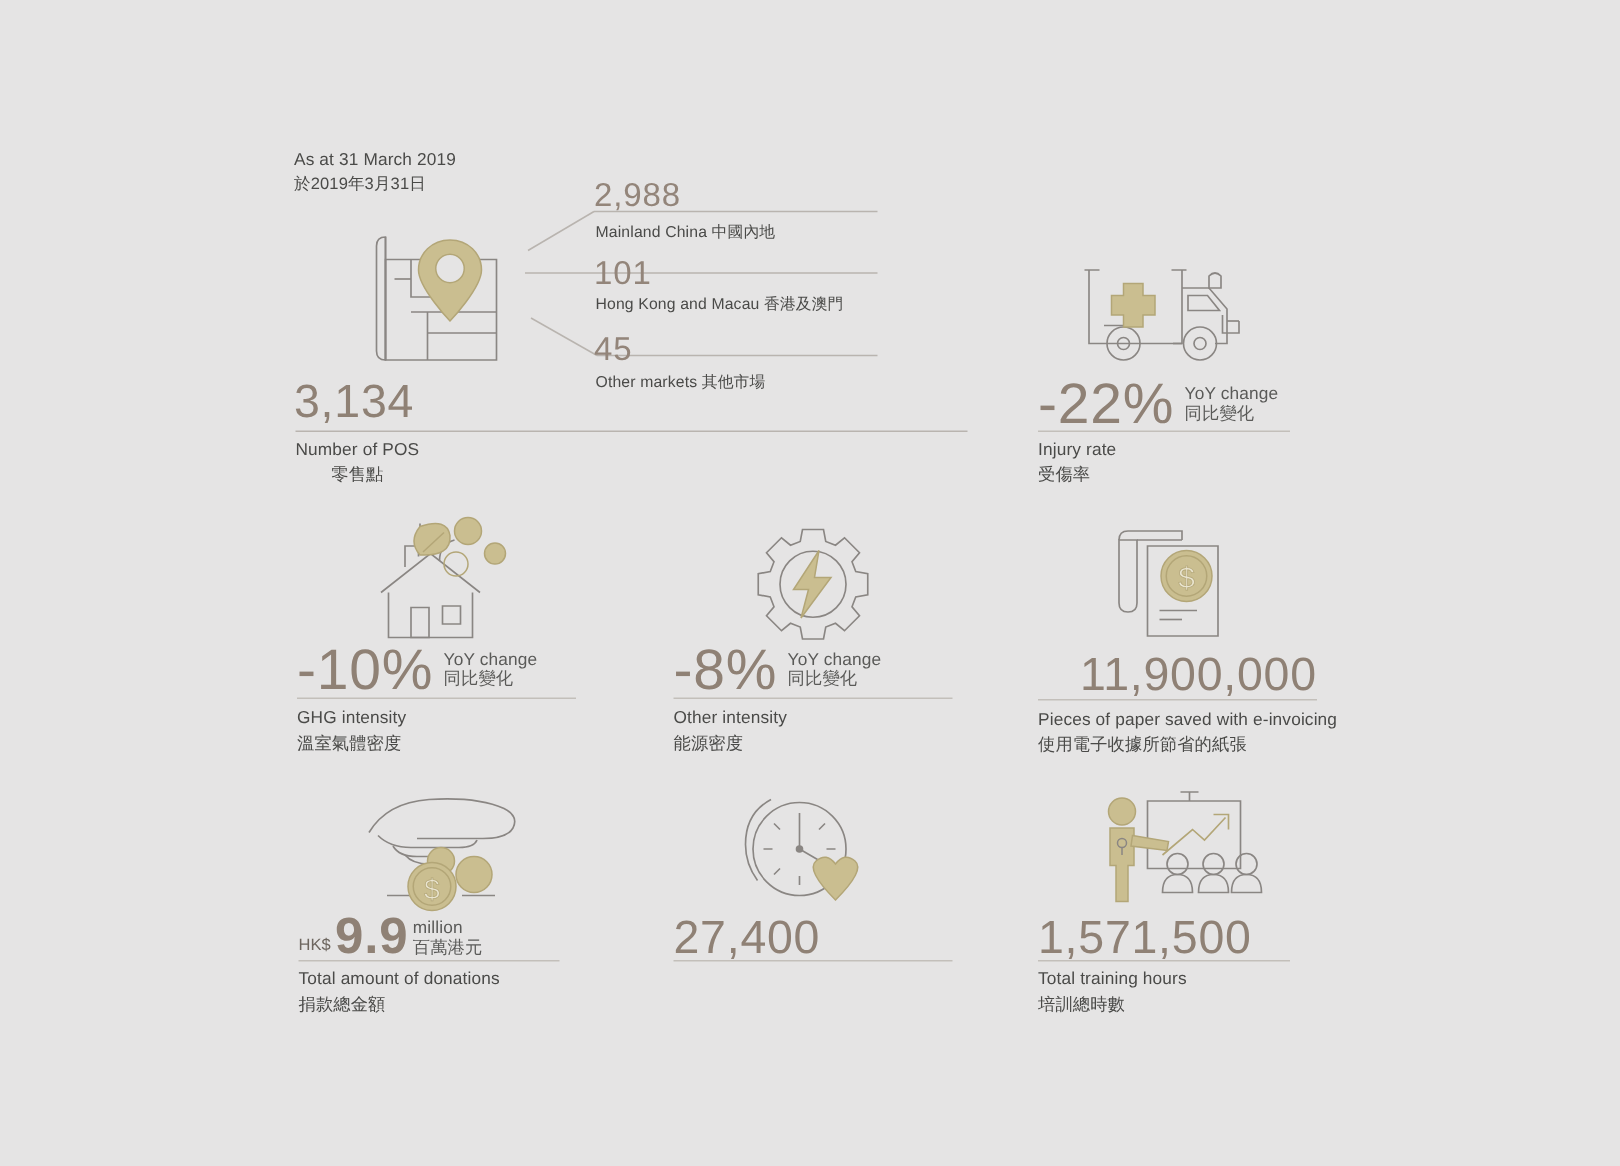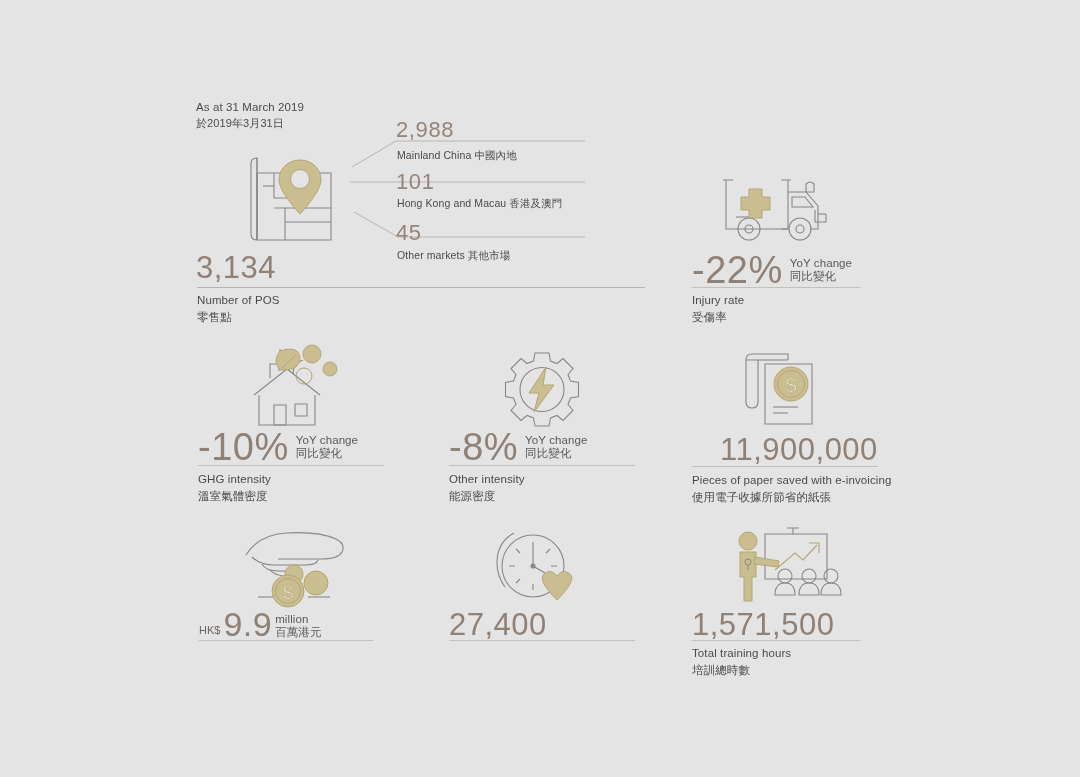--- a/index.html
+++ b/index.html
@@ -88,21 +88,21 @@
   .cell { position: absolute; }
 
   .pct-row { display: flex; align-items: flex-end; gap: 7px; }
   .pct-row .pct { font-size: 38px; color: #8f8175; line-height: 30px; letter-spacing: .5px; }
   .pct-row .ytext { padding-bottom: 2px; }
 
   .hk-row { display: flex; align-items: flex-end; gap: 3px; }
   .hk-row .hk {
     font-size: 11px; color: #6d665f; padding-bottom: 4px; letter-spacing: 0;
   }
-  .hk-row .v { font-size: 34px; color: #8f8175; line-height: 32px; letter-spacing: .5px; }
+  .hk-row .v { font-size: 34px; color: #8f8175; line-height: 32px; letter-spacing: .5px; font-weight: bold; }
   .hk-row .unit { padding-bottom: 1px; }
 
   svg { display: block; overflow: visible; }
 </style>
 </head>
 <body>
 
 <div class="sheet">
 
   <div class="as-at">
@@ -160,21 +160,21 @@
     <div class="lbl" style="left:1px; top:27px;">
       <span>Other markets</span>
       <span class="zh">其他市場</span>
     </div>
   </div>
 
   <div class="cell" style="left:196px; top:251px;">
     <div class="bignum">3,134</div>
   </div>
   <div class="rule" style="left:197px; top:287px; width:448px;"></div>
-  <div class="cell" style="left:197px; top:292px;">
+  <div class="cell" style="left:197px; top:292px;text-align:center;">
     <div class="caption">Number of POS</div>
     <div class="caption zh">零售點</div>
   </div>
 
   <div class="icon" style="position:absolute; left:722px; top:170px;">
     <svg width="112" height="78" viewBox="0 0 112 78">
       <g fill="none" stroke="#8a8683" stroke-width="1.1">
         <path d="M4 10 L4 59 L66 59 L66 10"></path>
         <path d="M1 10 L11 10 M59 10 L69 10"></path>
         <path d="M66 22 L84 22 L96 36 L96 59 L88 59"></path>
@@ -312,20 +312,24 @@
     <div class="hk-row">
       <span class="hk">HK$</span>
       <span class="v">9.9</span>
       <span class="unit">
         <div class="yoy">million</div>
         <div class="yoy">百萬港元</div>
       </span>
     </div>
   </div>
   <div class="rule soft" style="left:199px; top:640px; width:174px;"></div>
+  <div class="cell" style="left:199px; top:645px;">
+    <div class="caption">Total amount of donations</div>
+    <div class="caption zh">捐款總金額</div>
+  </div>
 
   <div class="icon" style="position:absolute; left:495px; top:528px;">
     <svg width="86" height="80" viewBox="0 0 86 80">
       <g fill="none" stroke="#8a8683" stroke-width="1.1">
         <circle cx="38" cy="38" r="31"></circle>
         <path d="M10 59 Q2 48 2 35 Q2 14 19 5"></path>
         <path d="M38 14 L38 20 M62 38 L56 38 M38 62 L38 56 M14 38 L20 38"></path>
         <path d="M55 21 L51 25 M55 55 L51 51 M21 55 L25 51 M21 21 L25 25"></path>
         <path d="M38 38 L38 20 M38 38 L50 45"></path>
         <circle cx="38" cy="38" r="2" fill="#8a8683"></circle>

